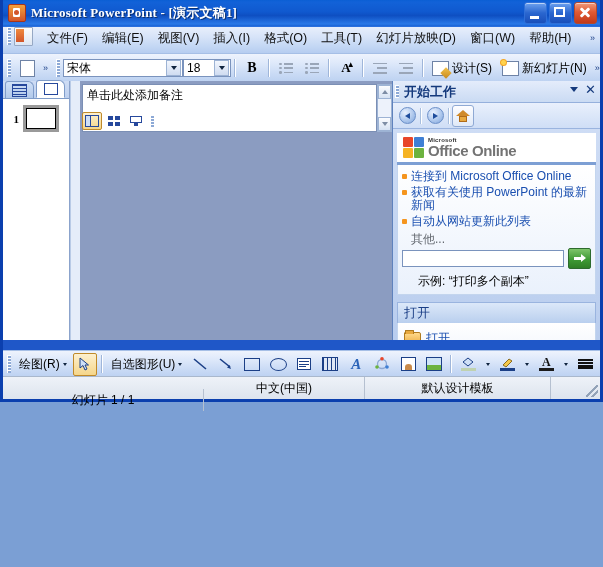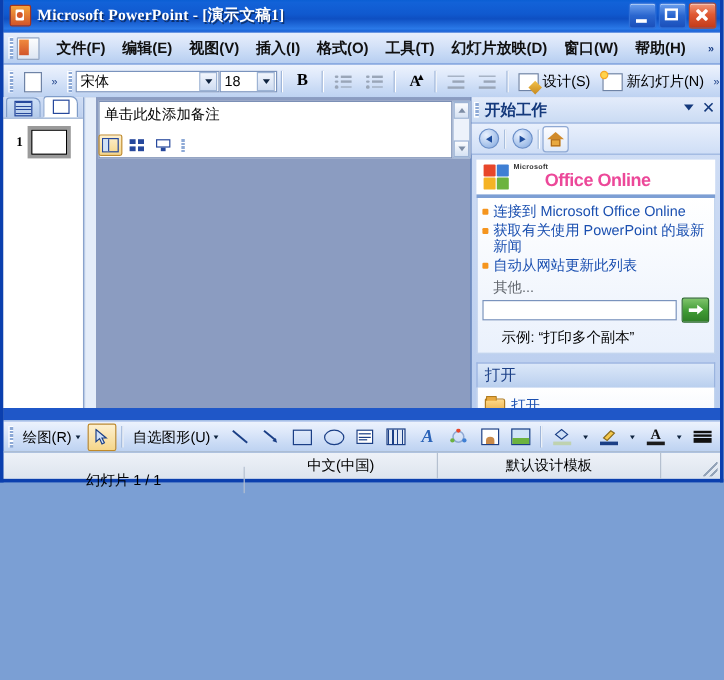--- a/index.html
+++ b/index.html
@@ -56,24 +56,23 @@
   .winbtn i{position:absolute;display:block;background:#fff;}
   .winbtn.min i{left:5px;bottom:4px;width:9px;height:3px;}
   .winbtn.max i{left:4px;top:4px;width:11px;height:10px;background:none;border:2px solid #fff;box-sizing:border-box;}
   .winbtn.close i.a,.winbtn.close i.b{
     left:4px;top:8px;width:12px;height:3px;border-radius:1px;
   }
   .winbtn.close i.a{transform:rotate(45deg);}
   .winbtn.close i.b{transform:rotate(-45deg);}
   
   .menubar{
-    height:26px;display:flex;align-items:center;
+    height:26px;display:flex;
     background:linear-gradient(to bottom,#e8effc 0%,#d6e3f8 40%,#c3d7f4 75%,#b6cdf0 100%);
     border-bottom:1px solid #a6bfe6;
-    font-weight:bold;
   }
   .grip{
     width:3px;height:18px;margin:0 3px 0 4px;flex:none;
     background-image:repeating-linear-gradient(to bottom,#fff 0 1px,#8da9d6 1px 3px);
     border-left:1px solid #fff;
   }
   .menu-doc-icon{
     width:17px;height:17px;margin-right:7px;flex:none;position:relative;
     background:linear-gradient(to bottom,#fdfdfd,#dde6f3);
     border:1px solid #96a8c4;border-radius:1px;
@@ -245,21 +244,21 @@
   .navsep{width:1px;height:16px;background:#a7bede;margin:0 2px;border-right:1px solid #fff;}
   .tp-body{flex:1;overflow:hidden;padding:0 0 0 0;}
   .logo-area{
     background:#fff;margin:4px 4px 0 4px;padding:4px 6px;display:flex;align-items:center;gap:4px;
     border-bottom:3px solid #7d9fd4;
   }
   .logo-sq{width:21px;height:21px;display:grid;grid-template-columns:1fr 1fr;grid-template-rows:1fr 1fr;gap:1.5px;flex:none;}
   .logo-sq i{display:block;border-radius:1px;}
   .logo-text{display:flex;flex-direction:column;line-height:1;}
   .logo-ms{font-size:6px;font-weight:bold;color:#333;letter-spacing:.2px;}
-  .logo-oo{font-size:15px;font-weight:bold;color:#ec4899;letter-spacing:-.4px;margin-left:26px;}
+  .logo-oo{font-size:15px;font-weight:bold;color:#737373;letter-spacing:-.4px;}
   .tp-white{
     background:linear-gradient(to bottom,#ffffff,#eaf1fc);
     margin:0 4px;padding:5px 4px 4px 4px;border:1px solid #c3d5ee;border-top:none;
   }
   ul.links{list-style:none;margin:0;padding:0;}
   ul.links li{
     display:flex;align-items:flex-start;gap:4px;margin-bottom:3px;line-height:13px;
   }
   .bullet{
     width:5px;height:5px;background:#f5951e;border-radius:1px;flex:none;margin-top:4px;

